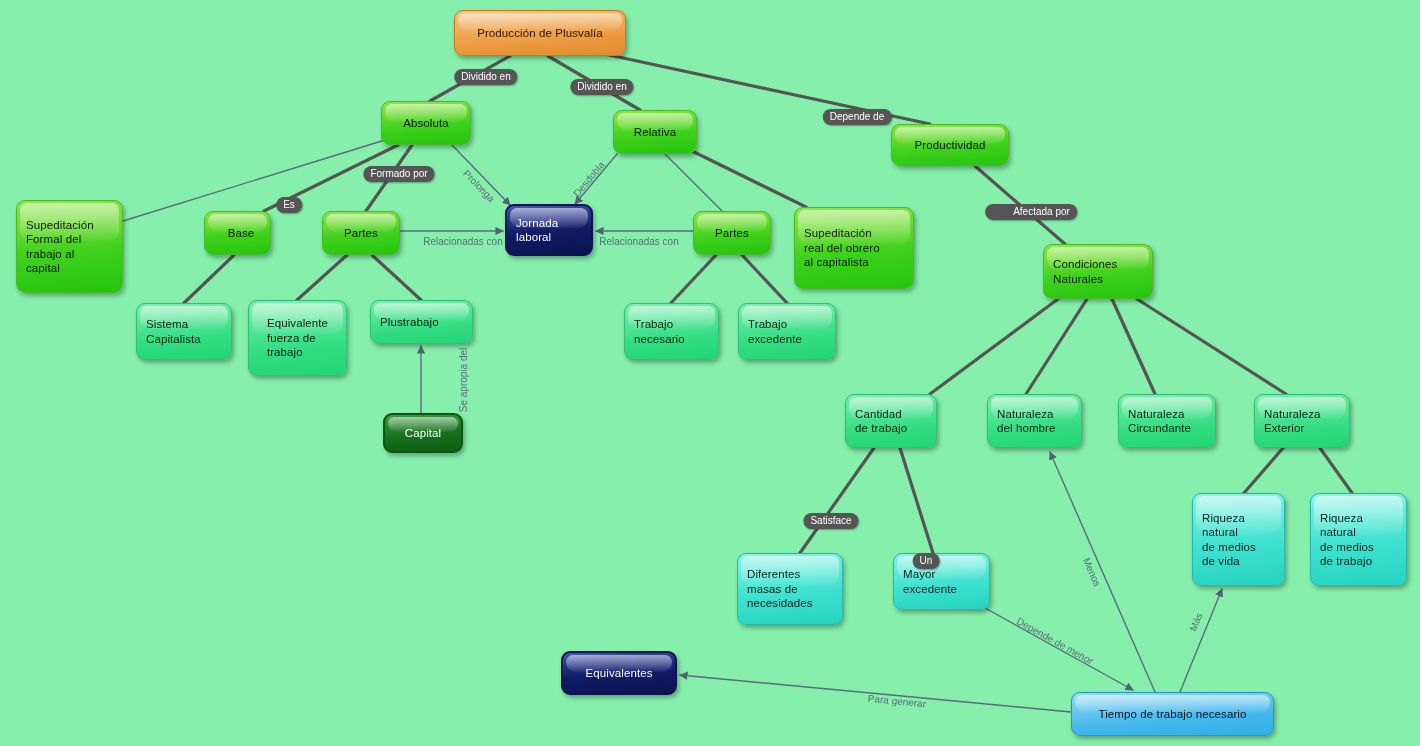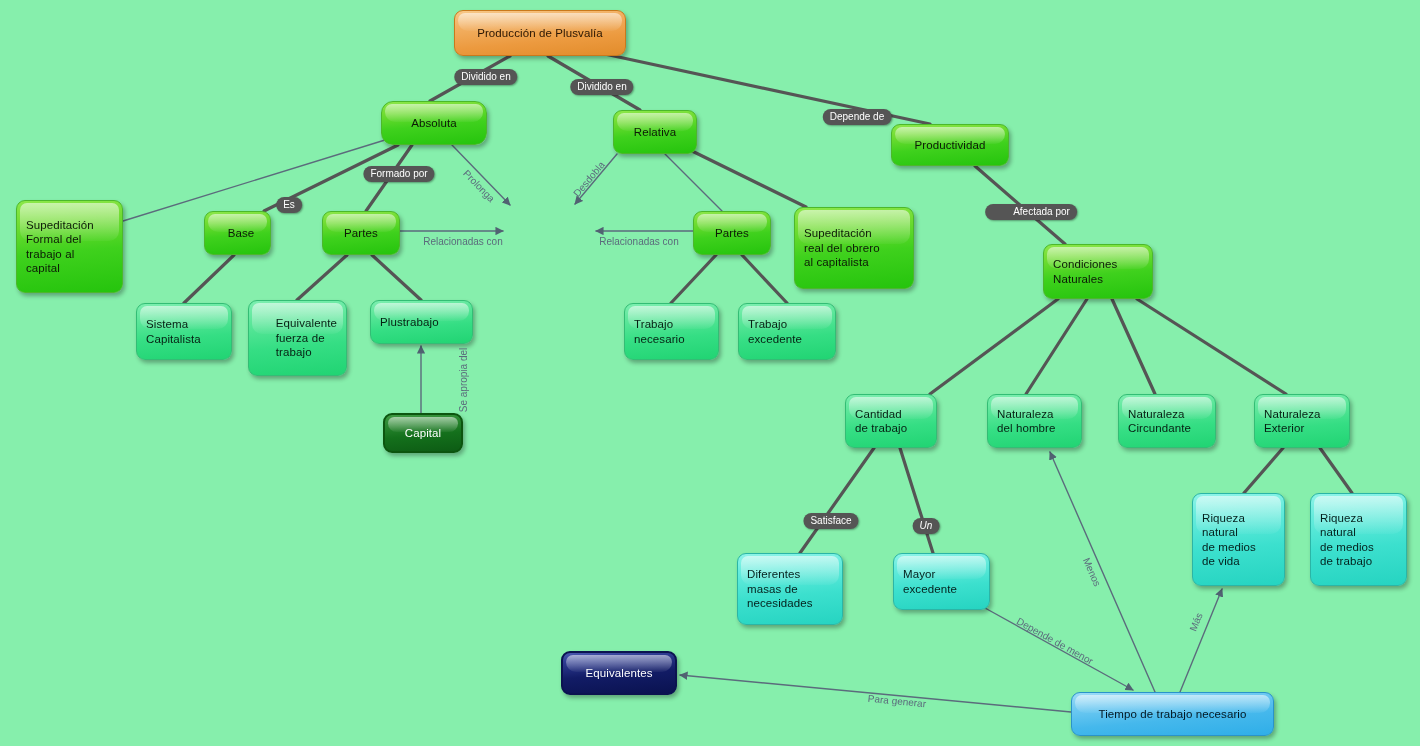--- a/index.html
+++ b/index.html
@@ -167,38 +167,40 @@
         <line x1="900" y1="448" x2="933" y2="553" stroke="#555555" stroke-width="3.2" stroke-linecap="round"></line>
         <line x1="985" y1="608" x2="1133" y2="690" stroke="#5b6b7c" stroke-width="1.4" stroke-linecap="round" marker-end="url(#arrow-thin)"></line>
         <line x1="1155" y1="692" x2="1050" y2="452" stroke="#5b6b7c" stroke-width="1.4" stroke-linecap="round" marker-end="url(#arrow-thin)"></line>
         <line x1="1180" y1="692" x2="1222" y2="589" stroke="#5b6b7c" stroke-width="1.4" stroke-linecap="round" marker-end="url(#arrow-thin)"></line>
         <line x1="1071" y1="712" x2="680" y2="675" stroke="#5b6b7c" stroke-width="1.4" stroke-linecap="round" marker-end="url(#arrow-thin)"></line>
       </g>
   </svg>
 
   <div id="node-layer">
       <div class="node n-orange" style="left: 454px; top: 10px; width: 172px; height: 46px; justify-content: center;"><span style="text-align: center;">Producción de Plusvalía</span></div>
-      <div class="node n-green" style="left: 381px; top: 101px; width: 106px; height: 44px; justify-content: center; border-radius: 12px;"><span style="text-align: center;">Absoluta</span></div>
+      <div class="node n-green" style="left: 381px; top: 101px; width: 90px; height: 44px; justify-content: center;"><span style="text-align: center;">Absoluta</span></div>
       <div class="node n-green" style="left: 613px; top: 110px; width: 84px; height: 44px; justify-content: center;"><span style="text-align: center;">Relativa</span></div>
       <div class="node n-green" style="left: 891px; top: 124px; width: 118px; height: 42px; justify-content: center;"><span style="text-align: center;">Productividad</span></div>
       <div class="node n-green" style="left: 16px; top: 200px; width: 107px; height: 93px; justify-content: flex-start;"><span>Supeditación
 Formal del
 trabajo al
 capital</span></div>
       <div class="node n-green" style="left: 204px; top: 211px; width: 67px; height: 44px; justify-content: center; padding-left: 16px;"><span style="text-align: center;">Base</span></div>
       <div class="node n-green" style="left: 322px; top: 211px; width: 78px; height: 44px; justify-content: center;"><span style="text-align: center;">Partes</span></div>
+      <div class="node n-navy" style="left: 505px; top: 204px; width: 88px; height: 52px; justify-content: flex-start;"><span>Jornada
+laboral</span></div>
       <div class="node n-green" style="left: 693px; top: 211px; width: 78px; height: 44px; justify-content: center;"><span style="text-align: center;">Partes</span></div>
       <div class="node n-green" style="left: 794px; top: 207px; width: 120px; height: 82px; justify-content: flex-start;"><span>Supeditación
 real del obrero
 al capitalista</span></div>
       <div class="node n-mint" style="left: 136px; top: 303px; width: 96px; height: 57px; justify-content: flex-start;"><span>Sistema
 Capitalista</span></div>
       <div class="node n-green" style="left: 1043px; top: 244px; width: 110px; height: 55px; justify-content: flex-start;"><span>Condiciones
 Naturales</span></div>
-      <div class="node n-mint" style="left: 248px; top: 300px; width: 99px; height: 76px; justify-content: flex-end;"><span>Equivalente
+      <div class="node n-mint" style="left: 248px; top: 300px; width: 99px; height: 76px; justify-content: center;"><span>Equivalente
 fuerza de
 trabajo</span></div>
       <div class="node n-mint" style="left: 370px; top: 300px; width: 103px; height: 44px; justify-content: flex-start;"><span>Plustrabajo</span></div>
       <div class="node n-mint" style="left: 624px; top: 303px; width: 95px; height: 57px; justify-content: flex-start;"><span>Trabajo
 necesario</span></div>
       <div class="node n-mint" style="left: 738px; top: 303px; width: 98px; height: 57px; justify-content: flex-start;"><span>Trabajo
 excedente</span></div>
       <div class="node n-dgreen" style="left: 383px; top: 413px; width: 80px; height: 40px; justify-content: center;"><span style="text-align: center;">Capital</span></div>
       <div class="node n-mint" style="left: 845px; top: 394px; width: 92px; height: 54px; justify-content: flex-start;"><span>Cantidad
 de trabajo</span></div>
@@ -230,19 +232,19 @@
       <div class="elabel" style="left: 857px; top: 117px;">Depende de</div>
       <div class="elabel" style="left: 289px; top: 205px;">Es</div>
       <div class="elabel" style="left: 399px; top: 174px;">Formado por</div>
       <div class="plabel" style="left: 479px; top: 186px; transform: translate(-50%, -50%) rotate(46deg);">Prolonga</div>
       <div class="plabel" style="left: 589px; top: 179px; transform: translate(-50%, -50%) rotate(-50deg);">Desdobla</div>
       <div class="plabel" style="left: 463px; top: 241px; transform: translate(-50%, -50%) rotate(0deg);">Relacionadas con</div>
       <div class="plabel" style="left: 639px; top: 241px; transform: translate(-50%, -50%) rotate(0deg);">Relacionadas con</div>
       <div class="plabel" style="left: 463px; top: 380px; transform: translate(-50%, -50%) rotate(-90deg);">Se apropia del</div>
       <div class="elabel" style="left: 1031px; top: 212px; padding-left: 28px;">Afectada por</div>
       <div class="elabel" style="left: 831px; top: 521px;">Satisface</div>
-      <div class="elabel" style="left: 926px; top: 526px; font-style: italic;">Un</div>
+      <div class="elabel" style="left: 926px; top: 561px;">Un</div>
       <div class="plabel" style="left: 1055px; top: 641px; transform: translate(-50%, -50%) rotate(29deg);">Depende de menor</div>
       <div class="plabel" style="left: 1092px; top: 572px; transform: translate(-50%, -50%) rotate(66.4deg);">Menos</div>
       <div class="plabel" style="left: 1196px; top: 622px; transform: translate(-50%, -50%) rotate(-67.8deg);">Más</div>
       <div class="plabel" style="left: 897px; top: 701px; transform: translate(-50%, -50%) rotate(5.4deg);">Para generar</div>
     </div>
 </div>
 
 </body></html>

